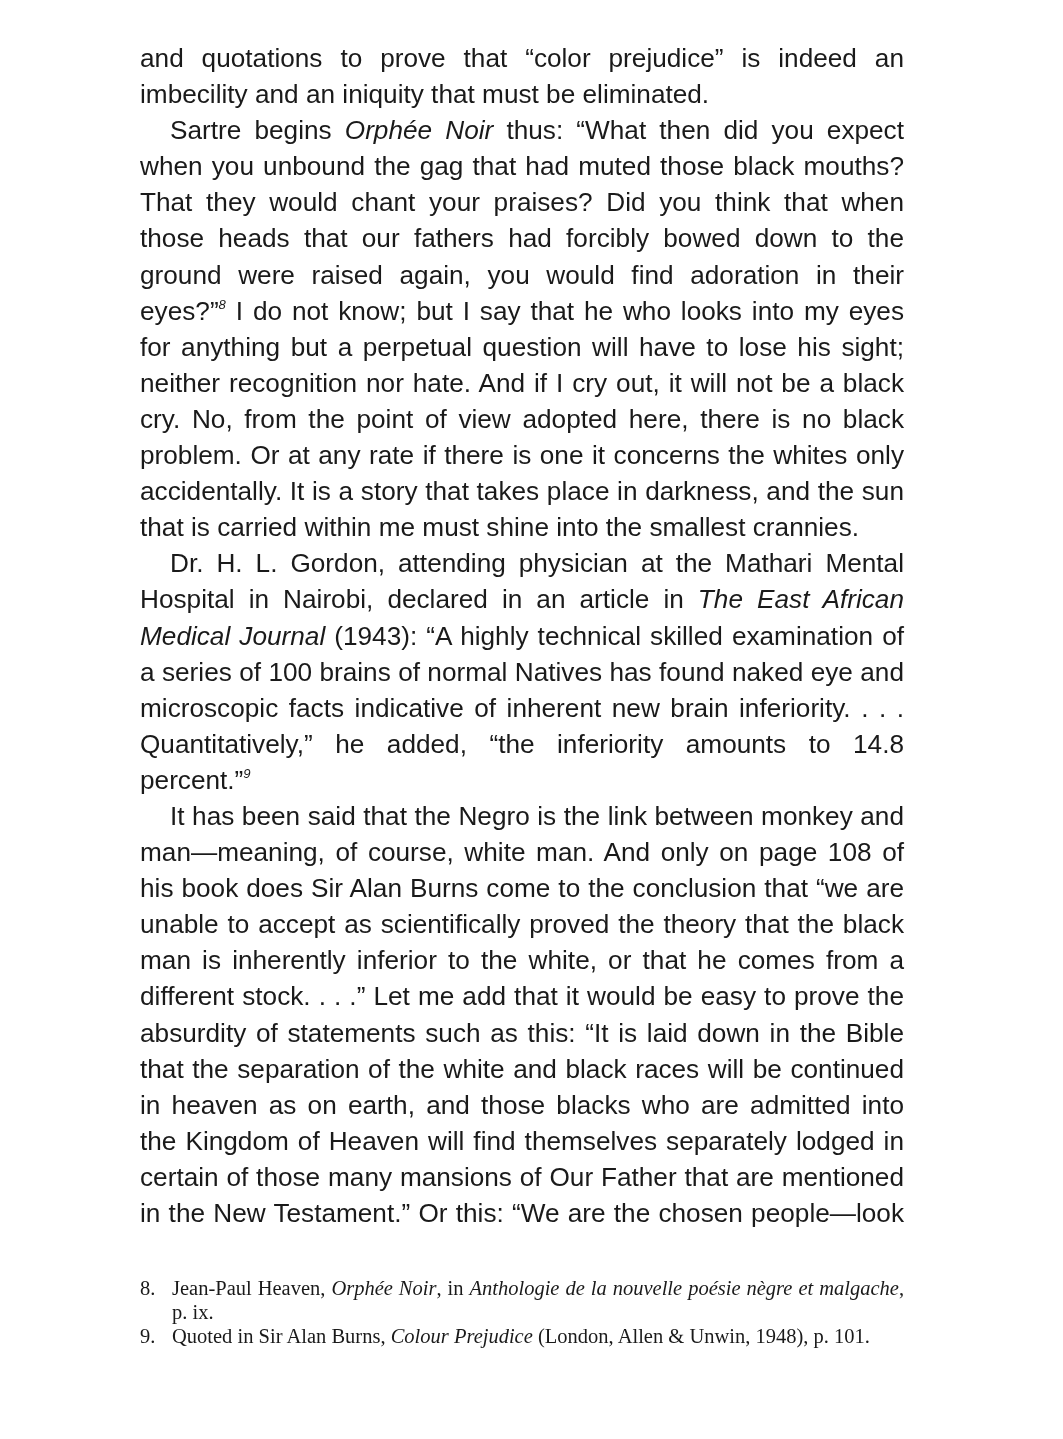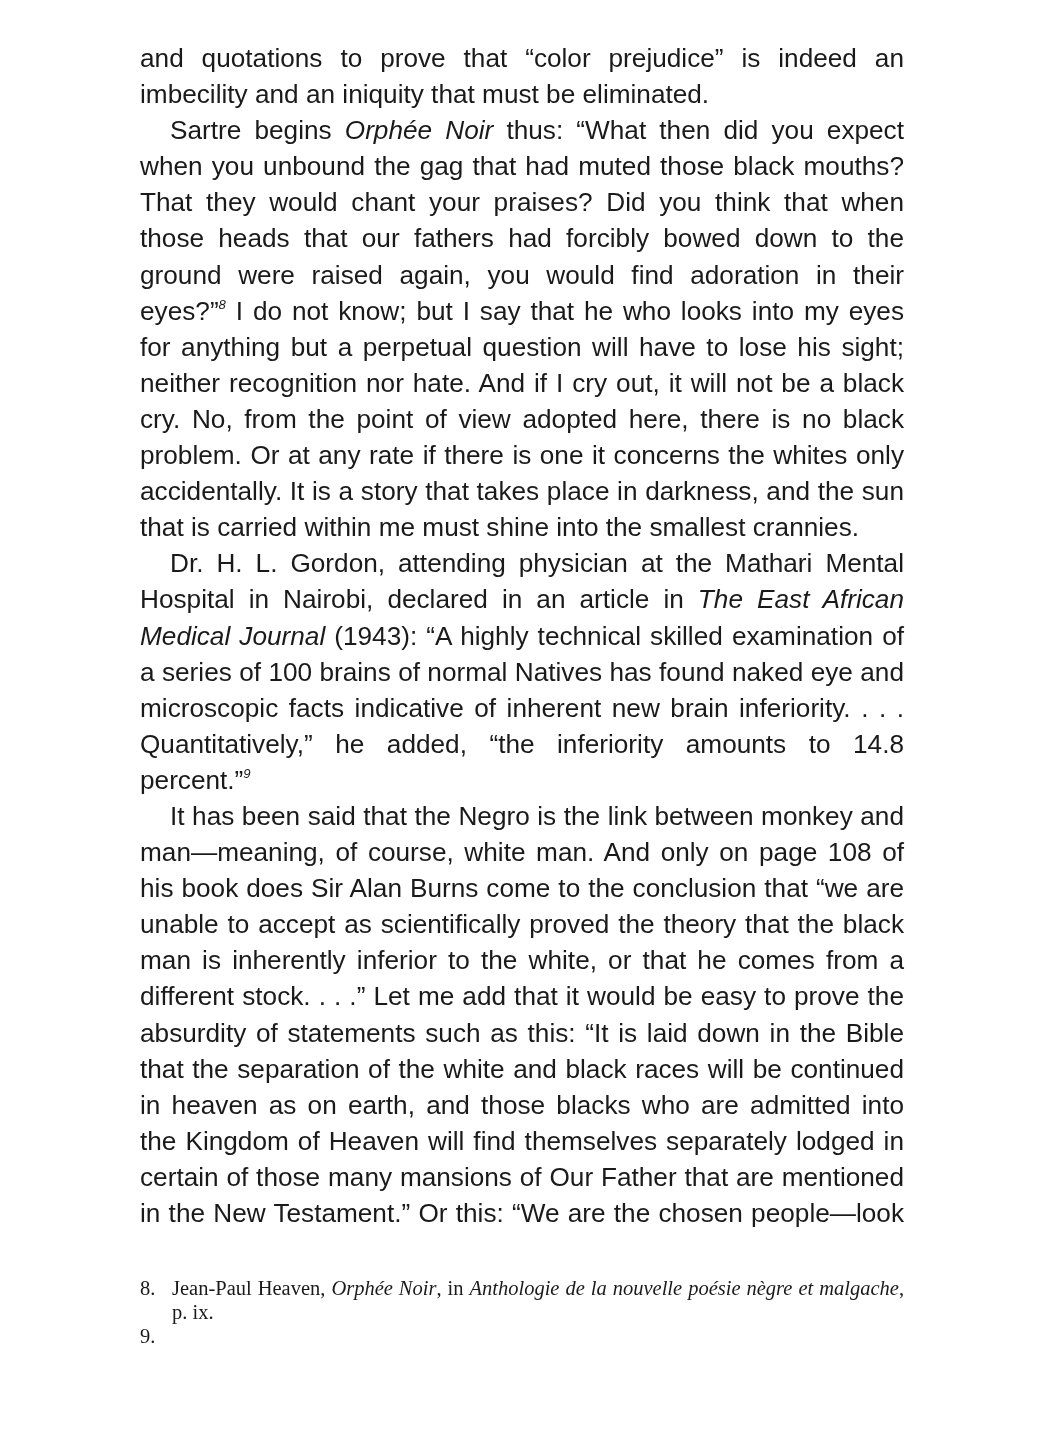--- a/index.html
+++ b/index.html
@@ -49,14 +49,15 @@
   </div>
 </div>
 
 <div class="notes">
   <p class="note">
     <span class="num">8.</span>
     <span class="note-text"><span>Jean-Paul Heaven, </span><span class="it">Orphée Noir</span><span>, in </span><span class="it">Anthologie de la nouvelle poésie nègre et malgache</span><span>, p. ix.</span></span>
   </p>
   <p class="note">
     <span class="num">9.</span>
+    <span class="note-text"><span>Quoted in Sir Alan Burns, </span><span class="it">Colour Prejudice</span><span> (London, Allen &amp; Unwin, 1948), p. 101.</span></span>
   </p>
 </div>
 
 </body></html>

